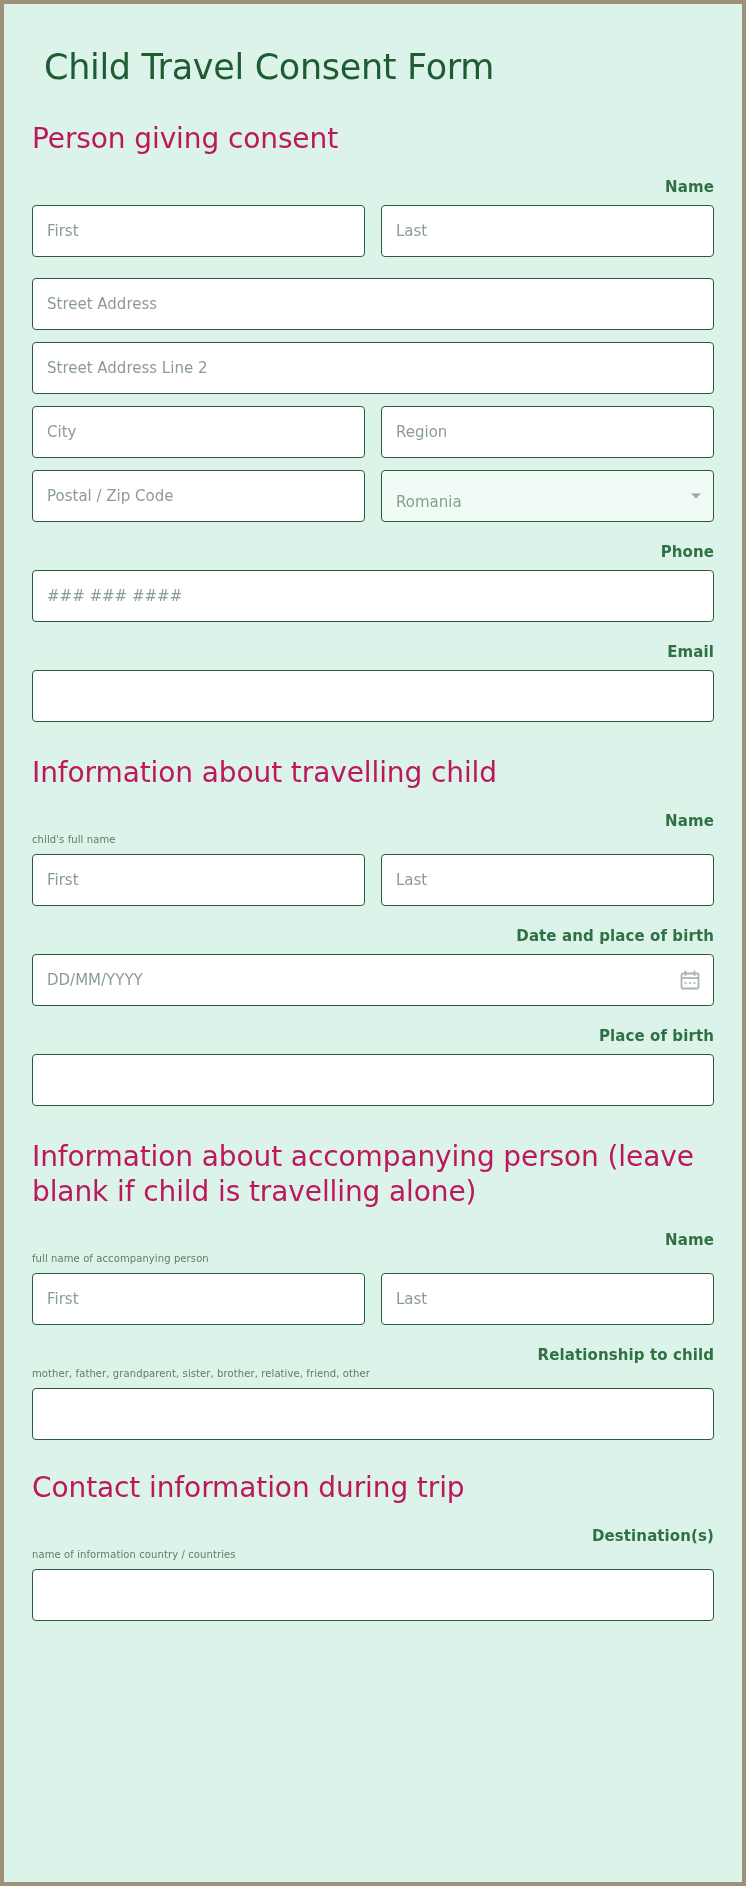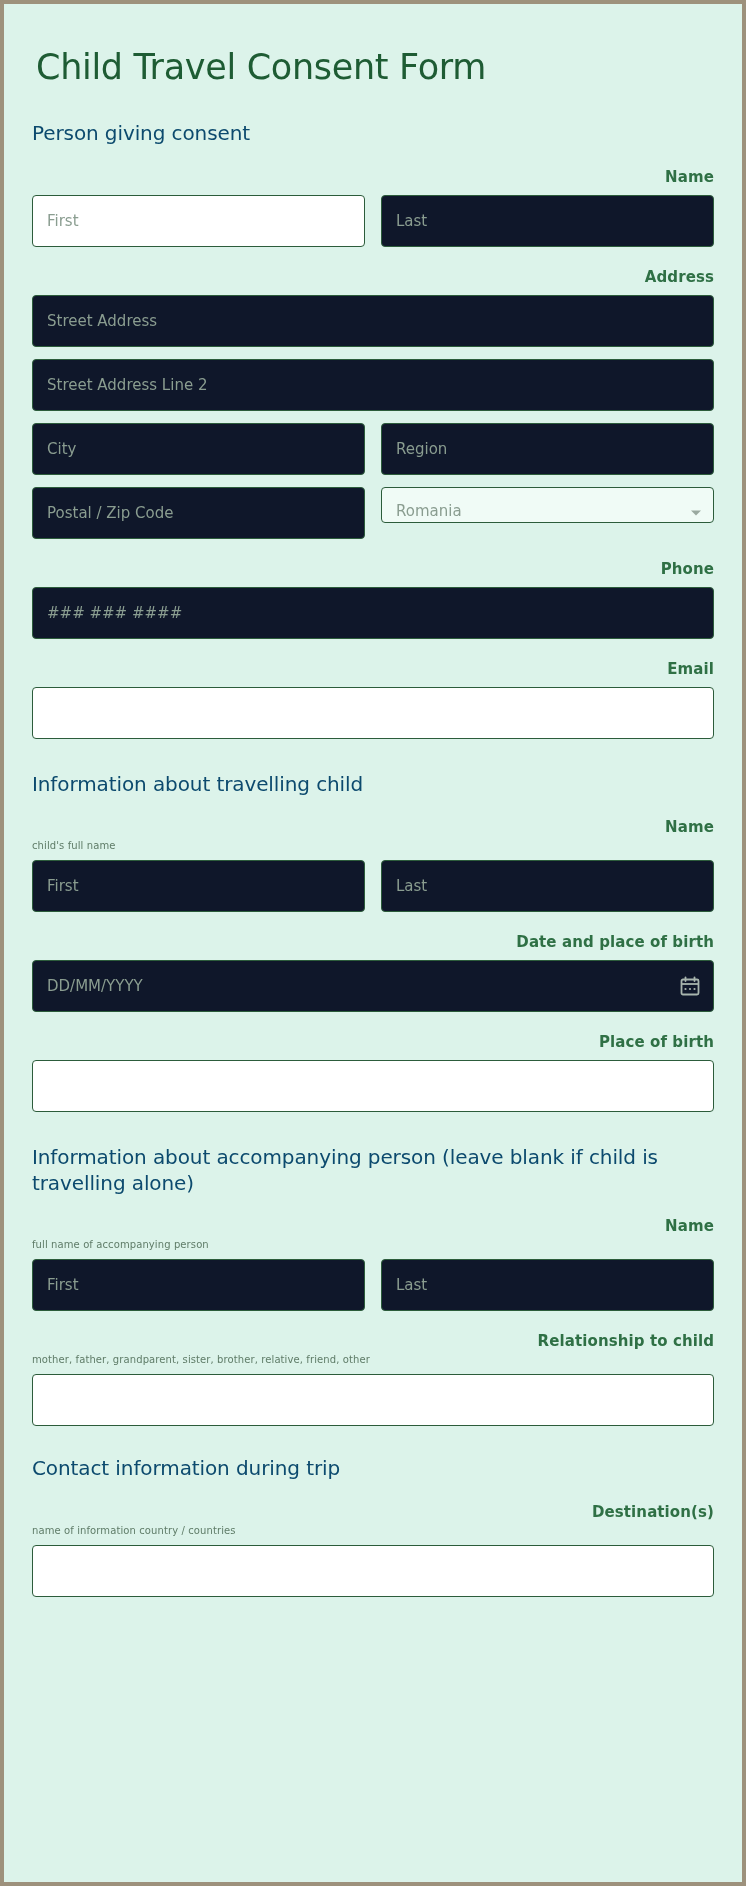--- a/index.html
+++ b/index.html
@@ -17,27 +17,27 @@
     overflow:hidden;
   }
   .form-inner{
     padding:26px 28px 0 28px;
   }
   .form-title{
     font-size:35px;
     font-weight:400;
     color:#1e5c34;
     letter-spacing:-0.3px;
-    margin:16px 0 0 4px;
+    margin:16px 0 0 12px;
     line-height:1.2;
   }
   .section-heading{
-    font-size:20px;
+    font-size:28px;
     font-weight:400;
-    color:#0c4a6e;
+    color:#be185d;
     letter-spacing:-0.1px;
     line-height:1.28;
     margin:33px 0 0 0;
   }
   .section-heading.tight{margin-top:30px;}
   .field{margin-top:21px;}
   .field-label{
     font-size:15px;
     font-weight:700;
     color:#2f7045;
@@ -55,37 +55,37 @@
     margin:-5px 0 8px 0;
   }
   .row{display:flex;gap:16px;}
   .col{flex:1;min-width:0;}
   .inp{
     box-sizing:border-box;
     width:100%;
     height:52px;
     border:1px solid #2c5c3b;
     border-radius:4px;
-    background:#0f172a;
+    background:#ffffff;
     color:#7e9587;
     font-family:"DejaVu Sans", sans-serif;
     font-size:15px;
     padding:0 14px;
     outline:none;
     display:block;
   }
   .inp::placeholder{color:#8a9d90;opacity:1;}
   .inp.white{background:#ffffff;}
   .inp.wide{width:100%;}
   .inp.blank{background:#ffffff;}
   .selwrap{position:relative;}
   .sel{
     box-sizing:border-box;
     width:100%;
-    height:36px;
+    height:52px;
     border:1px solid #2c5c3b;
     border-radius:4px;
     background:#f0fbf6;
     color:#8a9d90;
     font-family:"DejaVu Sans", sans-serif;
     font-size:15px;
     padding:12px 34px 0 14px;
     outline:none;
     appearance:none;
     -webkit-appearance:none;
@@ -127,21 +127,20 @@
         <div class="col">
           <input class="inp white" type="text" placeholder="First" style="">
         </div>
         <div class="col">
           <input class="inp" type="text" placeholder="Last" style="">
         </div>
       </div>
     </div>
 
     <div class="field">
-      <div class="field-label">Address</div>
       <input class="inp wide" type="text" placeholder="Street Address" style="">
       <div style="height:12px"></div>
       <input class="inp wide" type="text" placeholder="Street Address Line 2" style="">
       <div style="height:12px"></div>
       <div class="row">
         <div class="col">
           <input class="inp" type="text" placeholder="City" style="">
         </div>
         <div class="col">
           <input class="inp" type="text" placeholder="Region" style="">

